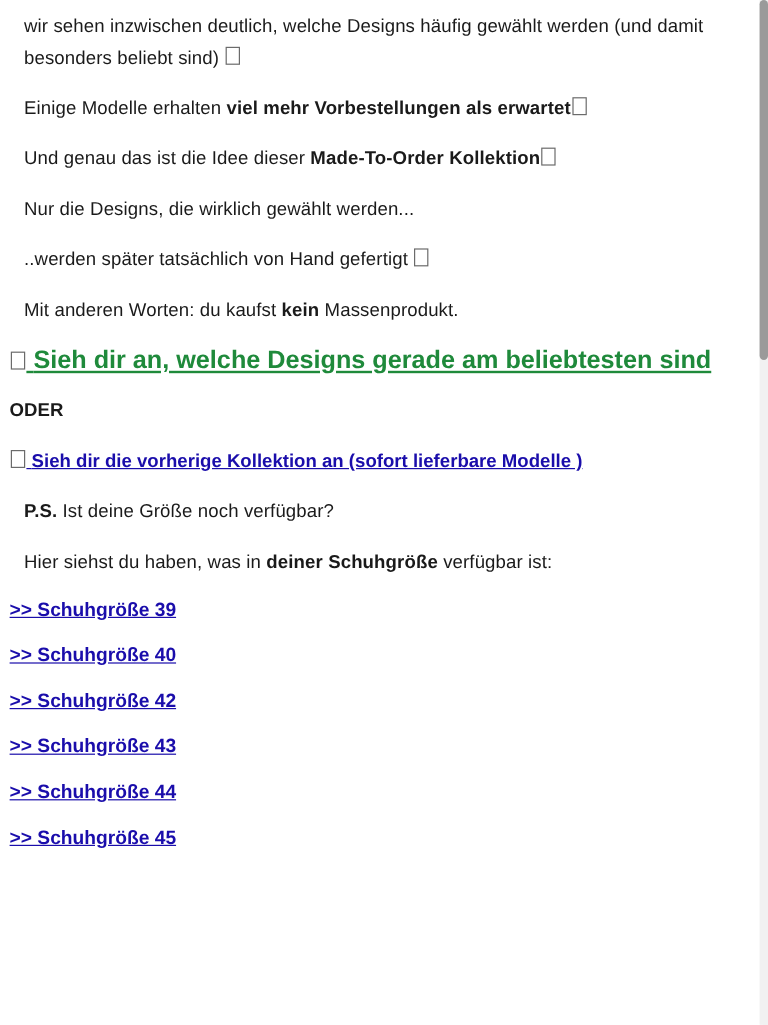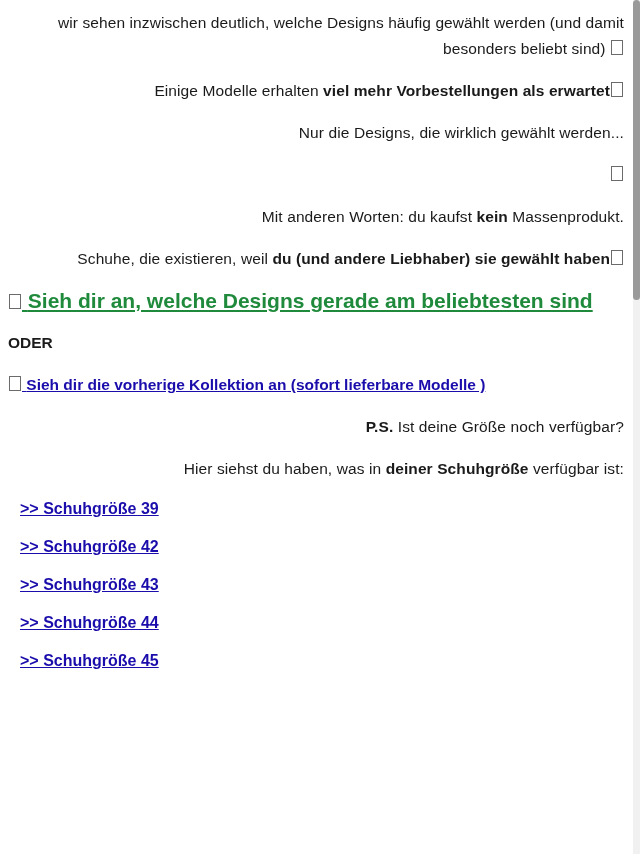--- a/index.html
+++ b/index.html
@@ -21,21 +21,20 @@
     height: 854px;
     box-sizing: border-box;
     padding: 10px 16px 0 8px;
   }
   .para {
     font-size: 15.5px;
     line-height: 26px;
     margin: 0 0 16px 12px;
     color: #1a1a1a;
     letter-spacing: 0.1px;
-    text-align: right;
   }
   .b {
     font-weight: bold;
   }
   .link-green {
     color: #1f8a3b;
     text-decoration: underline;
     font-weight: bold;
     font-size: 21px;
     line-height: 26px;
@@ -63,21 +62,21 @@
     text-decoration: underline;
     font-weight: bold;
     font-size: 16px;
     line-height: 22px;
     display: inline-block;
   }
   .sizelist {
     margin-top: 0;
   }
   .sizelist .linkrow {
-    margin: 0 0 16px 12px;
+    margin: 0 0 16px 0;
   }
   .emoji-box {
     display: inline-block;
     width: 10px;
     height: 13px;
     border: 1px solid #6b6b6b;
     vertical-align: -1px;
     margin: 0 1px;
     background: #ffffff;
   }
@@ -105,37 +104,37 @@
 <div class="page">
 
   <p class="para">
     <span>wir sehen inzwischen deutlich, welche Designs häufig gewählt werden (und damit besonders beliebt sind) </span><span class="emoji-box"></span>
   </p>
 
   <p class="para">
     <span>Einige Modelle erhalten </span><span class="b">viel mehr Vorbestellungen als erwartet</span><span class="emoji-box"></span>
   </p>
 
+  <p class="para">
+    <span>Und genau das ist die Idee dieser </span><span class="b">Made-To-Order Kollektion</span><span class="emoji-box"></span>
+  </p>
 
   <p class="para">
     <span>Nur die Designs, die wirklich gewählt werden...</span>
   </p>
 
   <p class="para">
-    <span class="emoji-box"></span>
+    <span>..werden später tatsächlich von Hand gefertigt </span><span class="emoji-box"></span>
   </p>
 
   <p class="para">
     <span>Mit anderen Worten: du kaufst </span><span class="b">kein</span><span> Massenprodukt.</span>
   </p>
 
 
-  <p class="para">
-    <span>Schuhe, die existieren, weil </span><span class="b">du (und andere Liebhaber) sie gewählt haben</span><span class="emoji-box"></span>
-  </p>
 
   <p class="linkrow">
     <a href="#" class="link-green"><span class="emoji-box"></span> <span>Sieh dir an, welche Designs gerade am beliebtesten sind</span></a>
   </p>
 
   <p class="oder">ODER</p>
 
   <p class="linkrow">
     <a href="#" class="link-blue"><span class="emoji-box"></span> <span>Sieh dir die vorherige Kollektion an (sofort lieferbare Modelle )</span></a>
   </p>
@@ -143,20 +142,21 @@
   <p class="para">
     <span class="b">P.S.</span><span> Ist deine Größe noch verfügbar?</span>
   </p>
 
   <p class="para">
     <span>Hier siehst du haben, was in </span><span class="b">deiner Schuhgröße</span><span> verfügbar ist:</span>
   </p>
 
   <div class="sizelist">
     <p class="linkrow"><a href="#" class="sizelink">&gt;&gt; Schuhgröße 39</a></p>
+    <p class="linkrow"><a href="#" class="sizelink">&gt;&gt; Schuhgröße 40</a></p>
     <p class="linkrow"><a href="#" class="sizelink">&gt;&gt; Schuhgröße 42</a></p>
     <p class="linkrow"><a href="#" class="sizelink">&gt;&gt; Schuhgröße 43</a></p>
     <p class="linkrow"><a href="#" class="sizelink">&gt;&gt; Schuhgröße 44</a></p>
     <p class="linkrow"><a href="#" class="sizelink">&gt;&gt; Schuhgröße 45</a></p>
 
   </div>
 
   <div class="scrollbar">
     <div class="scrollbar-thumb"></div>
   </div>

